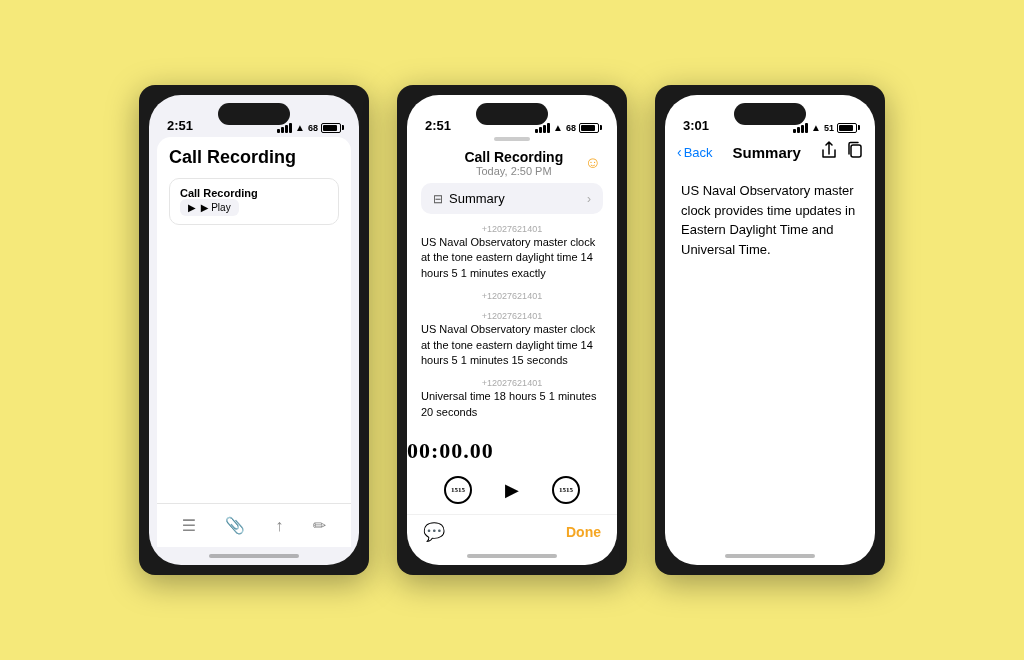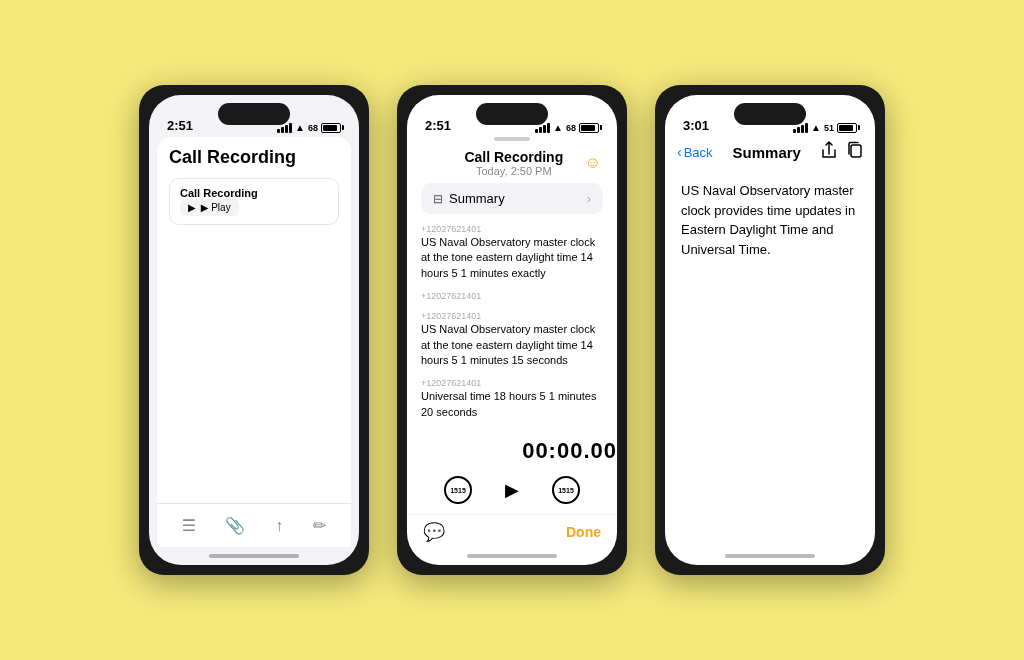--- a/index.html
+++ b/index.html
@@ -14,21 +14,21 @@
       gap: 28px;
       font-family: -apple-system, BlinkMacSystemFont, 'Helvetica Neue', Arial, sans-serif;
       overflow: hidden;
     }
 
     
     .phone {
       width: 230px;
       height: 490px;
       background: #1a1a1a;
-      border-radius: 25px;
+      border-radius: 16px;
       padding: 10px;
       box-shadow: 0 8px 32px rgba(0,0,0,0.35);
       position: relative;
       flex-shrink: 0;
     }
 
     .phone-inner {
       width: 100%;
       height: 100%;
       background: #fff;
@@ -240,27 +240,28 @@
     .summary-row-chevron { font-size: 12px; color: #aaa; }
 
     .transcript-list {
       flex: 1;
       overflow: hidden;
       padding: 0 14px;
     }
     .transcript-item {
       margin-bottom: 10px;
     }
-    .transcript-number { font-size: 9px; color: #aaa; margin-bottom: 1px; }
+    .transcript-number { font-size: 9px; color: #aaa; margin-bottom: 1px; text-align: center; }
     .transcript-text { font-size: 11px; color: #000; line-height: 1.4; }
 
     .player-section {
-      text-align: right;
+      text-align: left;
       padding: 10px 0 6px;
       flex-shrink: 0;
+      font-family: Liberation Serif, serif;
     }
     .player-time {
       font-size: 22px;
       font-weight: 700;
       color: #000;
       letter-spacing: 1px;
       margin-bottom: 8px;
     }
     .player-controls {
       display: flex;

